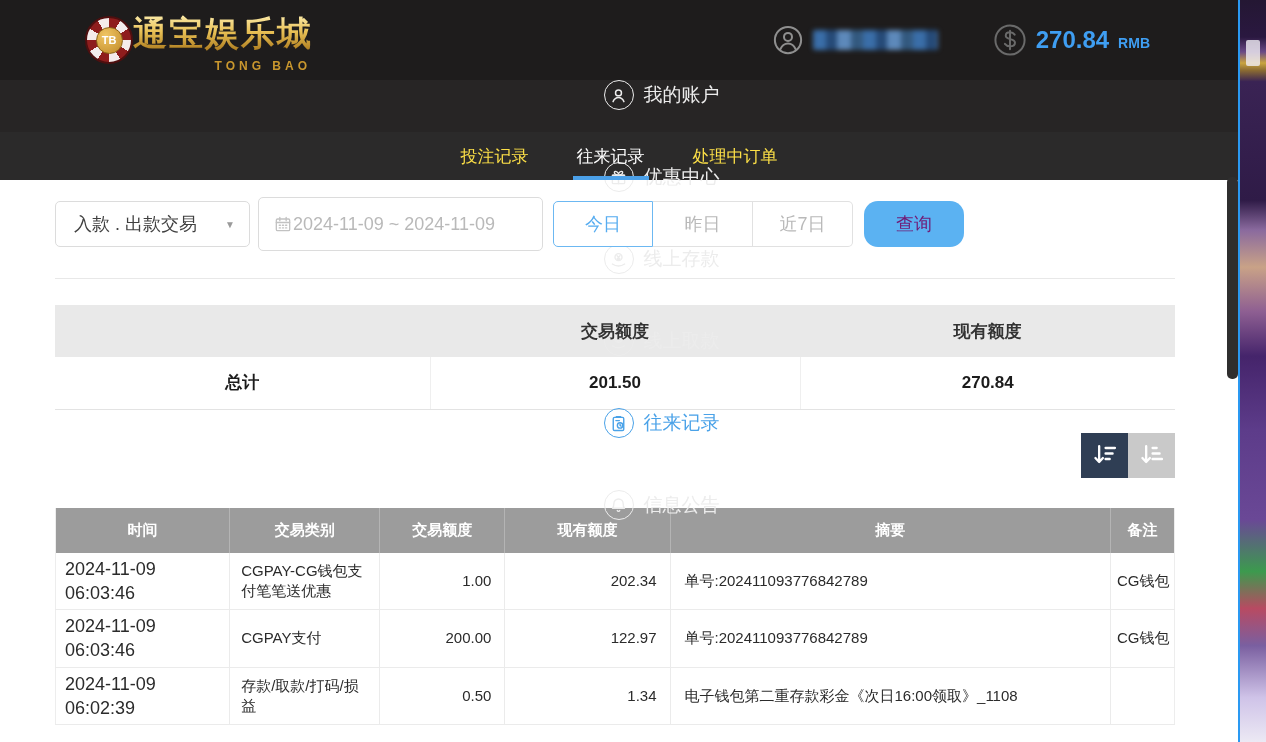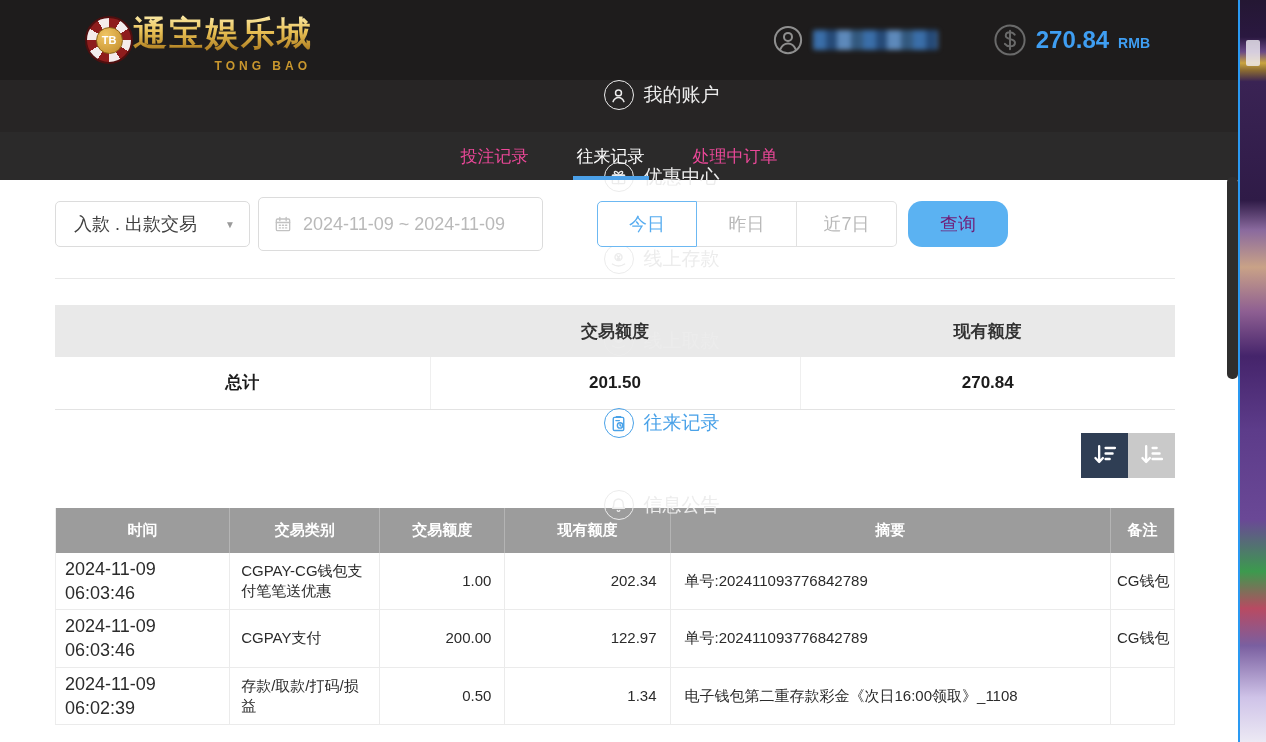--- a/index.html
+++ b/index.html
@@ -33,39 +33,39 @@
 
   
   .mainnav { height:52px; background:#272525; display:flex; align-items:center; padding-left:85px; gap:52px;flex-direction:column; }
   .nav-item { display:flex; align-items:center; gap:10px; color:#ececec; font-size:19px; cursor:pointer; }
   .nav-item .nav-icon { width:30px; height:30px; border:1.5px solid currentColor; border-radius:50%; display:flex; align-items:center; justify-content:center; }
   .nav-item .nav-icon svg { width:21px; height:21px; }
   .nav-item.active { color:#4aa2e8; }
 
   
   .subtabs { height:48px; background:#2b2a2a; display:flex; align-items:stretch; justify-content:center; gap:44px; }
-  .subtab { display:flex; align-items:center; font-size:17px; color:#ec4899; position:relative; cursor:pointer; padding:0 2px; }
+  .subtab { display:flex; align-items:center; font-size:17px; color:#fde047; position:relative; cursor:pointer; padding:0 2px; }
   .subtab.active { color:#fff; }
   .subtab.active::after { content:""; position:absolute; left:-2px; right:-2px; bottom:0; height:4px; background:#4ba0e8; }
 
   
   .content { background:#fff; padding:17px 63px 0 55px; }
   .filter-row { display:flex; align-items:center; }
   .select-box { width:195px; height:46px; border:1px solid #dcdcdc; border-radius:5px; display:flex; align-items:center;
           padding:0 14px 0 18px; font-size:18px; color:#404040; cursor:pointer; }
   .select-box .caret { margin-left:auto; font-size:10px; color:#9a9a9a; }
   .date-box { width:285px; height:54px; border:1px solid #dcdcdc; border-radius:5px; display:flex; align-items:center;
-          gap:10px; margin-left:8px; padding:0 14px; font-size:18px; color:#b9b9b9; cursor:pointer; }
+          margin-left:8px; padding:0 14px; font-size:18px; color:#b9b9b9; cursor:pointer; }
   .date-box svg { width:20px; height:20px; color:#c2c2c2; flex:0 0 auto; }
   .quick-group { display:flex; margin-left:10px; }
   .quick-btn { width:100px; height:46px; background:#fff; border:1px solid #e1e1e1; border-left-width:0;
           font-size:18px; color:#b9b9b9; display:flex; align-items:center; justify-content:center; cursor:pointer; }
   .quick-btn:first-child { border-left-width:1px; border-radius:5px 0 0 5px; }
   .quick-btn:last-child { border-radius:0 5px 5px 0; }
-  .quick-btn.active { border:1px solid #6cb8f2; color:#56acf0;margin-left:44px; }
+  .quick-btn.active { border:1px solid #6cb8f2; color:#56acf0; }
   .query-btn { width:100px; height:46px; margin-left:11px; background:#5bb2f2; border:none; border-radius:14px;
           color:#701a75; font-size:18px; display:flex; align-items:center; justify-content:center; cursor:pointer; }
   .divider { height:1px; background:#e8e8e8; margin-top:27px; }
 
   
   .summary { width:100%; border-collapse:collapse; margin-top:26px; table-layout:fixed; }
   .summary thead td { background:#e9e9e9; height:52px; text-align:center; font-size:17px; font-weight:600; color:#333; }
   .summary tbody td { background:#fff; height:52px; text-align:center; font-size:17px; font-weight:700; color:#1c1c1c;
           border-bottom:1px solid #e3e3e3; border-right:1px solid #efefef; }
   .summary tbody td:last-child { border-right:none; }

